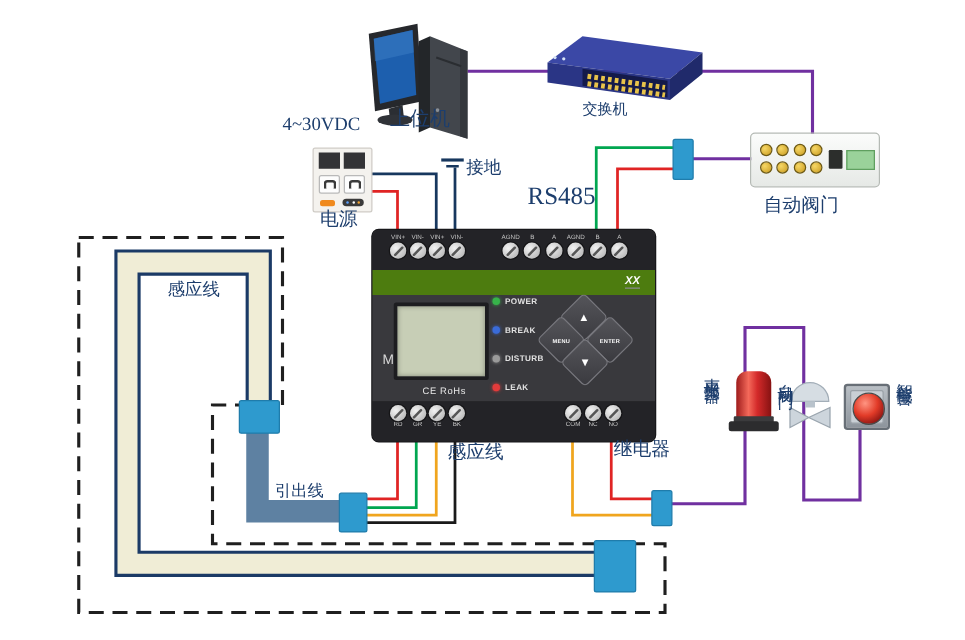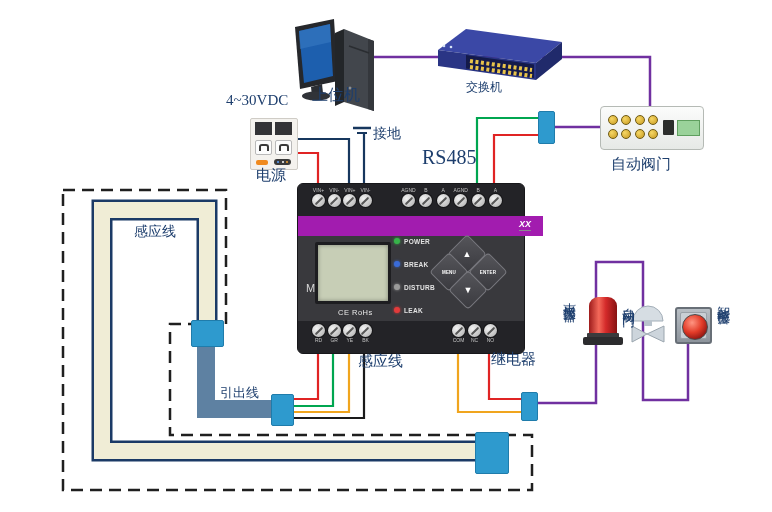--- a/index.html
+++ b/index.html
@@ -32,21 +32,21 @@
   .psu-sw::after{content:"";position:absolute;left:3px;top:3px;width:6px;height:5px;
                  border:2px solid #3a3a3a;border-bottom:none;border-radius:3px 3px 0 0;}
   .psu-led{position:absolute;left:5px;top:41px;width:12px;height:5px;background:#f08a1e;border-radius:2px;}
   .psu-pill{position:absolute;left:23px;top:40px;width:17px;height:6px;background:#3a3a3a;border-radius:3px;}
   .psu-pill i{position:absolute;top:2px;width:2px;height:2px;border-radius:50%;display:block;}
 
   
   .ctrl{position:absolute;left:297px;top:183px;width:226px;height:169px;z-index:2;
         background:#2e2e31;border:1px solid #17171a;border-radius:6px;}
   .ctrl-strip-top{position:absolute;left:0;top:0;width:226px;height:32px;background:#232327;border-radius:6px 6px 0 0;}
-  .ctrl-rail{position:absolute;left:0;top:32px;width:226px;height:20px;background:#a21caf;padding-left:19px;}
+  .ctrl-rail{position:absolute;left:0;top:32px;width:226px;height:20px;background:#4d7c0f;}
   .ctrl-main{position:absolute;left:0;top:52px;width:226px;height:85px;background:#39393d;}
   .ctrl-strip-bot{position:absolute;left:0;top:137px;width:226px;height:32px;background:#232327;border-radius:0 0 6px 6px;}
   .tgroup{position:absolute;display:flex;justify-content:space-between;}
   .term{width:15px;display:flex;flex-direction:column;align-items:center;}
   .tlab{font-size:5px;line-height:6px;color:#c4c4c4;white-space:nowrap;}
   .tcirc{width:13px;height:13px;border-radius:50%;margin-top:1px;position:relative;
          background:radial-gradient(circle at 35% 35%,#f2f2f2,#ababab);box-shadow:0 0 0 1px #151517;}
   .tcirc::after{content:"";position:absolute;left:1.5px;top:5.5px;width:10px;height:2px;background:#565656;
                 transform:rotate(-45deg);border-radius:1px;}
   .lcd{position:absolute;left:17px;top:6px;width:70px;height:56px;background:#c7ceb6;

